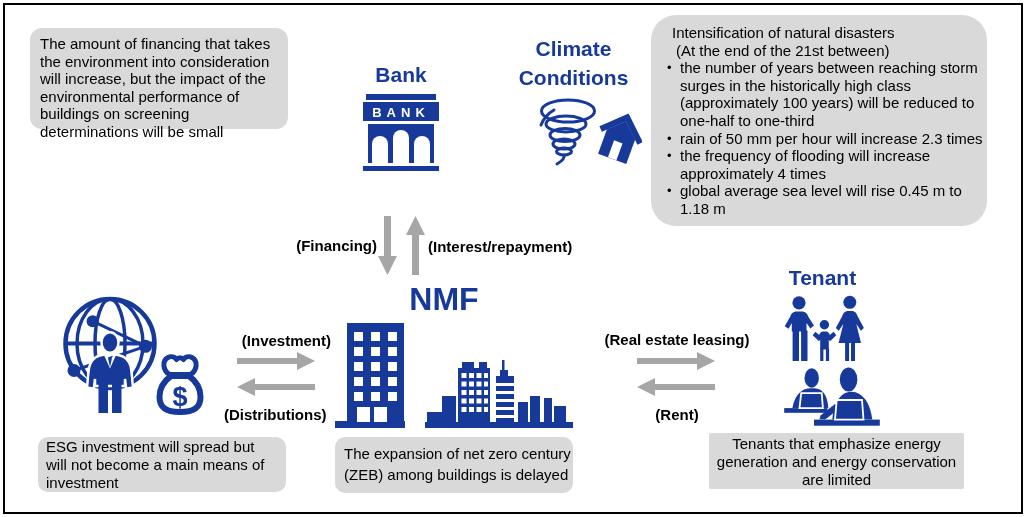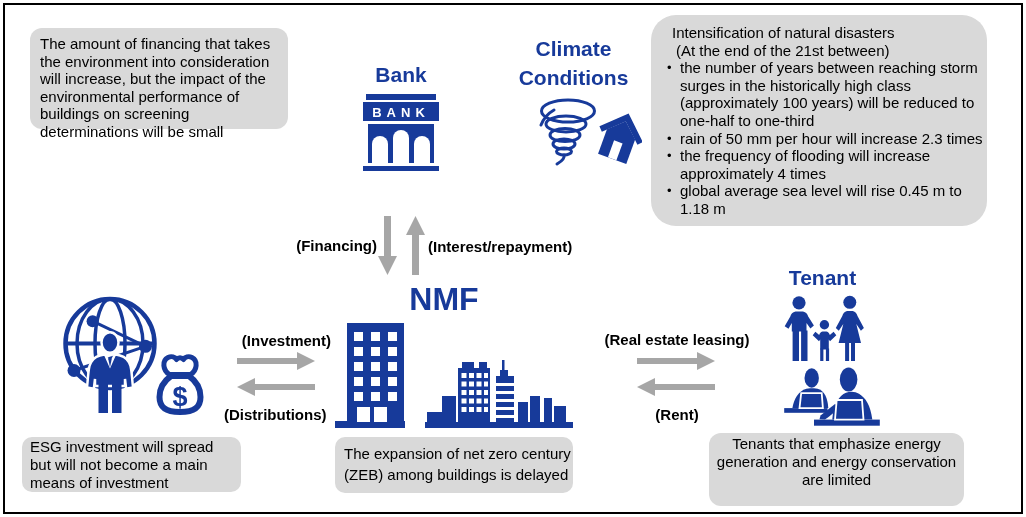--- a/index.html
+++ b/index.html
@@ -41,30 +41,30 @@
 
   
   #nmf-label{left:384px;top:284px;width:120px;font-size:32px;line-height:30px;}
   #nmf-icon{left:330px;top:320px;}
   #nmf-note{left:335px;top:437px;width:238px;height:56px;border-radius:10px;
             padding:7px 0 0 9px;line-height:20.5px;}
 
   
   #investor-label{left:39px;top:268px;width:141px;}
   #investor-icon{left:58px;top:296px;}
-  #investor-note{left:22px;top:437px;width:219px;height:55px;border-radius:10px;
+  #investor-note{left:38px;top:437px;width:248px;height:55px;border-radius:10px;
                  padding:1px 20px 0 8px;line-height:18px;}
   #invest-arrows{left:237px;top:350px;}
   #investment-label{left:221px;top:332px;width:110px;text-align:right;}
   #distributions-label{left:224px;top:406px;width:104px;text-align:left;}
 
   
   #tenant-label{left:752px;top:266px;width:141px;}
   #tenant-icon{left:775px;top:292px;}
-  #tenant-note{left:709px;top:433px;width:255px;height:73px;border-radius:12px;
+  #tenant-note{left:709px;top:433px;width:255px;height:56px;border-radius:2px;
                padding:2px 6px 0 6px;line-height:18px;text-align:center;}
   #tenant-arrows{left:637px;top:350px;}
   #leasing-label{left:604px;top:331px;width:146px;text-align:center;}
   #rent-label{left:654px;top:406px;width:46px;text-align:center;}
 </style>
 </head>
 <body>
 
 <div id="stage">
   <div class="frame"></div>

